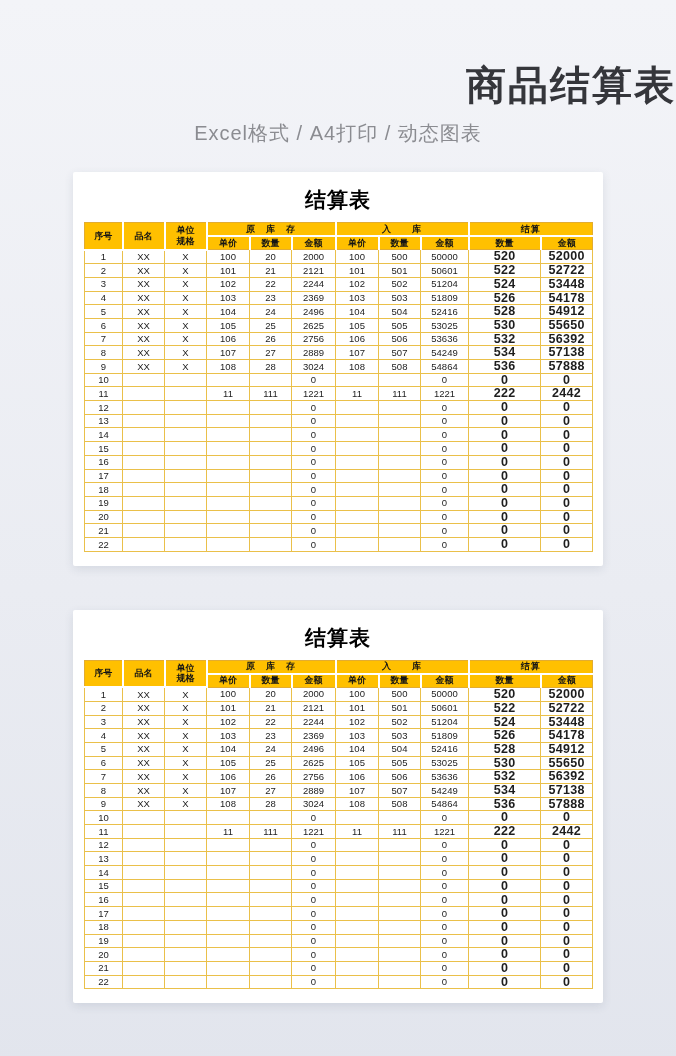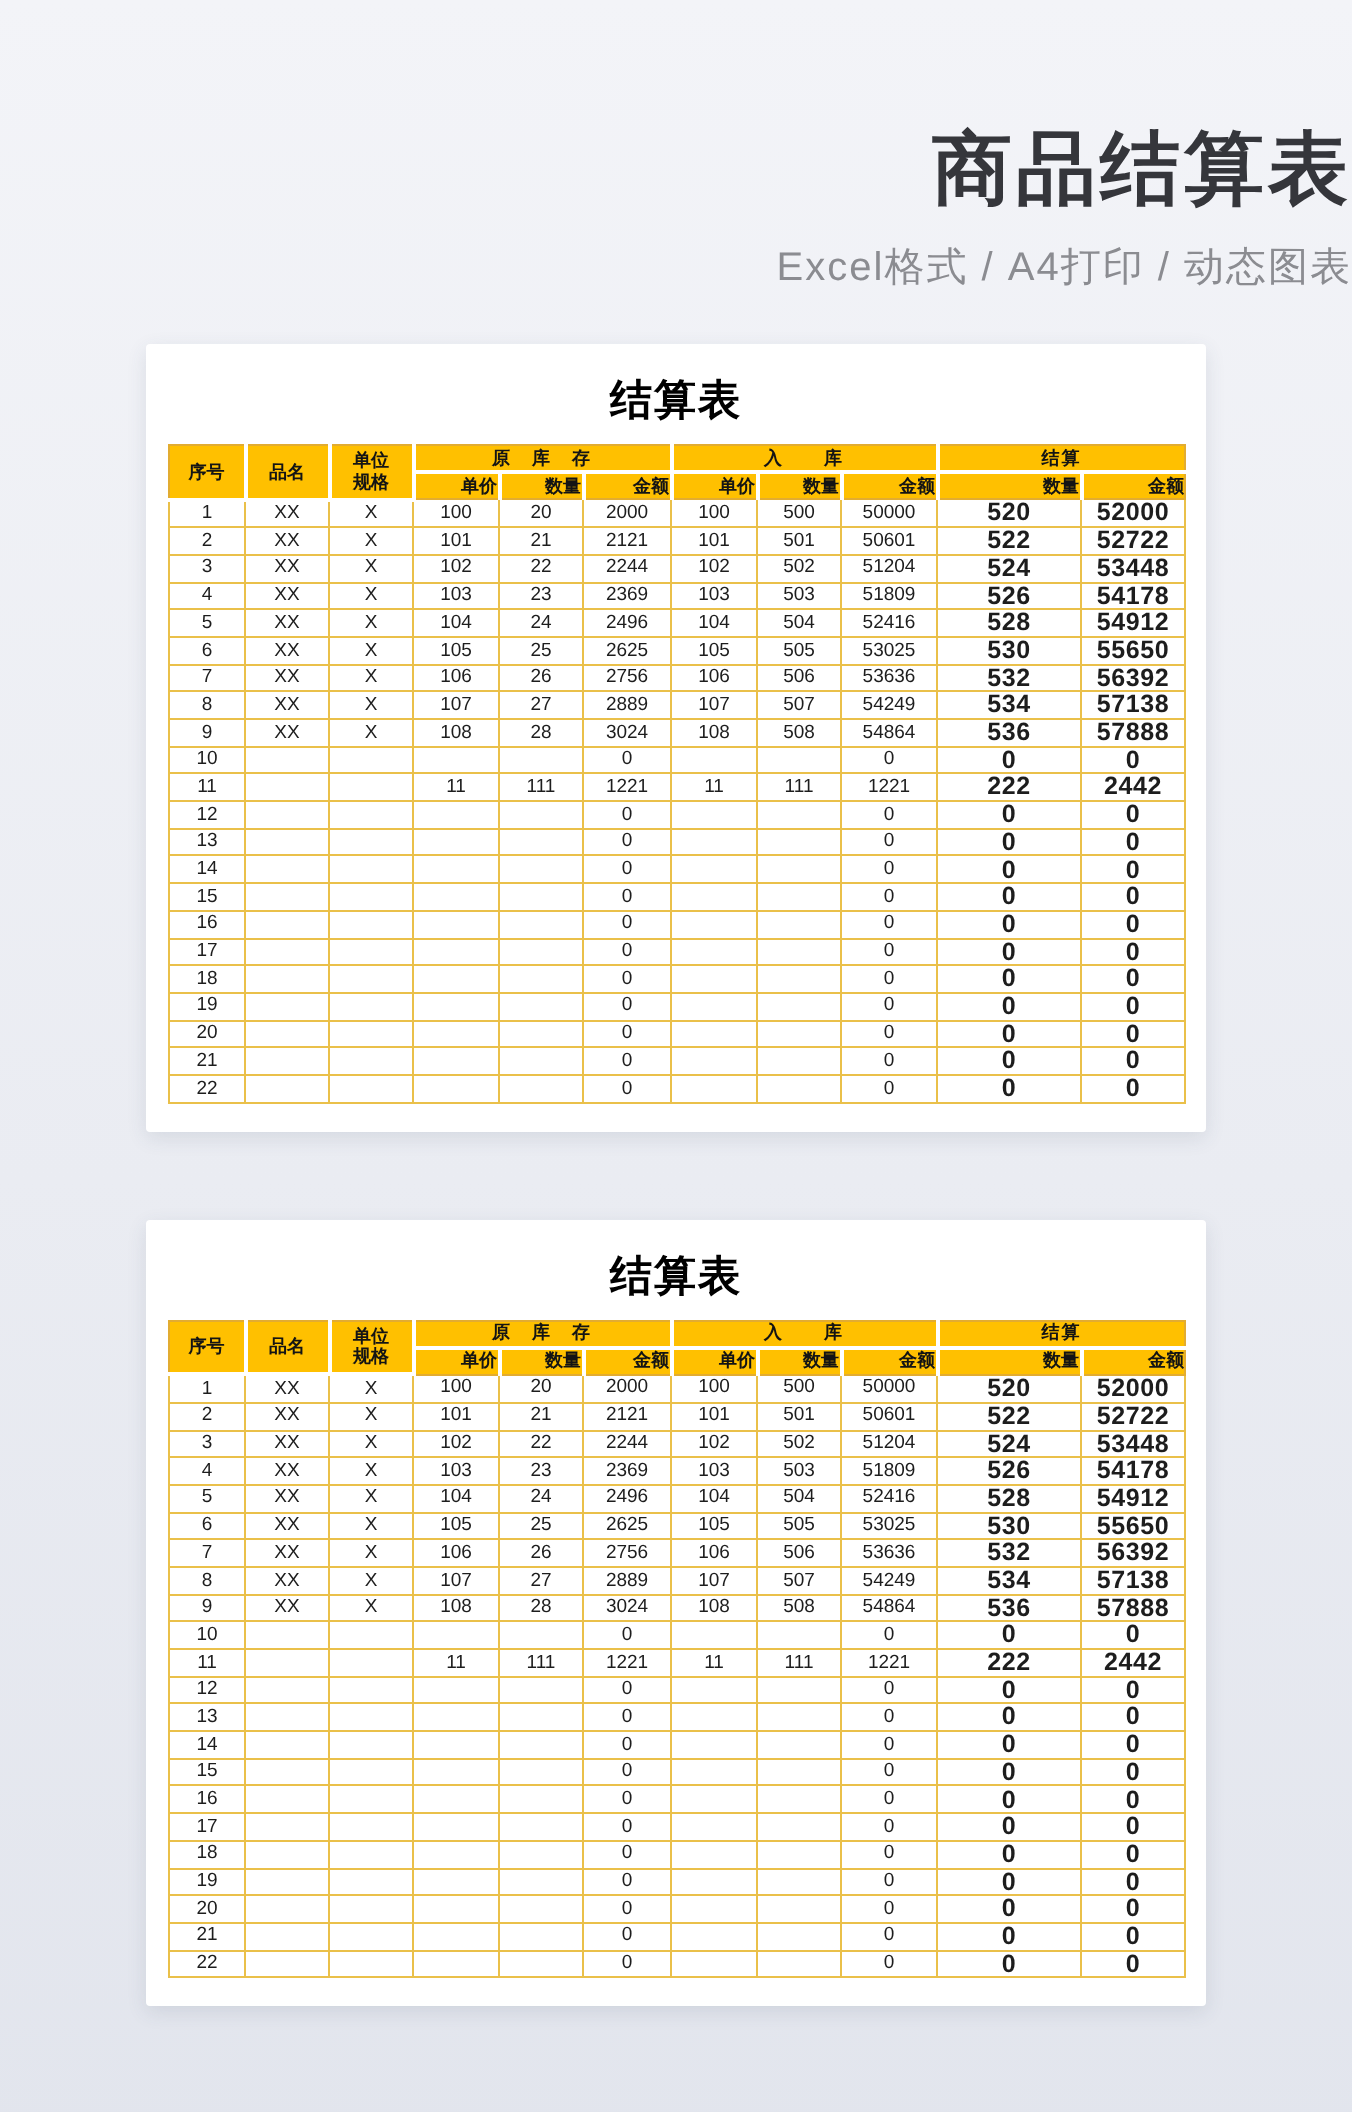--- a/index.html
+++ b/index.html
@@ -19,21 +19,21 @@
     background:linear-gradient(180deg,var(--page_bg_top) 0%,#EAECF2 55%,var(--page_bg_bottom) 100%);
     font-family:"Liberation Sans",sans-serif;
     -webkit-font-smoothing:antialiased;
   }
   .page-title{
     margin:0;padding-top:62px;text-align:right;
     font-size:40px;line-height:1.15;font-weight:700;
     color:var(--title_color);letter-spacing:2px;
   }
   .page-subtitle{
-    margin:12px 0 0;text-align:right;
+    margin:12px 0 0;text-align:center;
     font-size:20px;color:var(--subtitle_color);letter-spacing:1px;
   }
   .cards{margin-top:25px;padding-bottom:68px;}
   .card{
     width:508px;margin:0 auto;background:var(--card_bg);
     padding:12px 11px 14px;border-radius:2px;
     box-shadow:0 3px 10px rgba(60,70,100,0.12);
   }
   .card + .card{margin-top:44px;}
   .sheet-title{
@@ -41,21 +41,21 @@
     padding:2px 0 8px;letter-spacing:1px;
   }
   table.sheet{border-collapse:collapse;table-layout:fixed;width:508px;}
   .sheet th{
     background:var(--header_bg);
     border:2px solid #fff;
     font-size:9px;font-weight:700;color:#141414;
     height:12px;padding:0;line-height:1.15;
   }
   .sheet thead tr:first-child th{border-top:1px solid var(--grid_border_dark);}
-  .sheet thead tr:last-child th{border-bottom:1px solid var(--grid_border_dark);text-align:right;}
+  .sheet thead tr:last-child th{border-bottom:1px solid var(--grid_border_dark);}
   .sheet th:first-child{border-left:1px solid var(--grid_border_dark);}
   .sheet th:last-child{border-right:1px solid var(--grid_border_dark);}
   .sheet th.grp{letter-spacing:1px;}
   .sheet td{
     border:1px solid var(--grid_border);
     font-size:9.5px;color:var(--text);
     text-align:center;height:12.7px;padding:0;line-height:1;
     overflow:hidden;white-space:nowrap;
   }
   .sheet td.big{font-size:12.5px;font-weight:600;letter-spacing:0.3px;}

